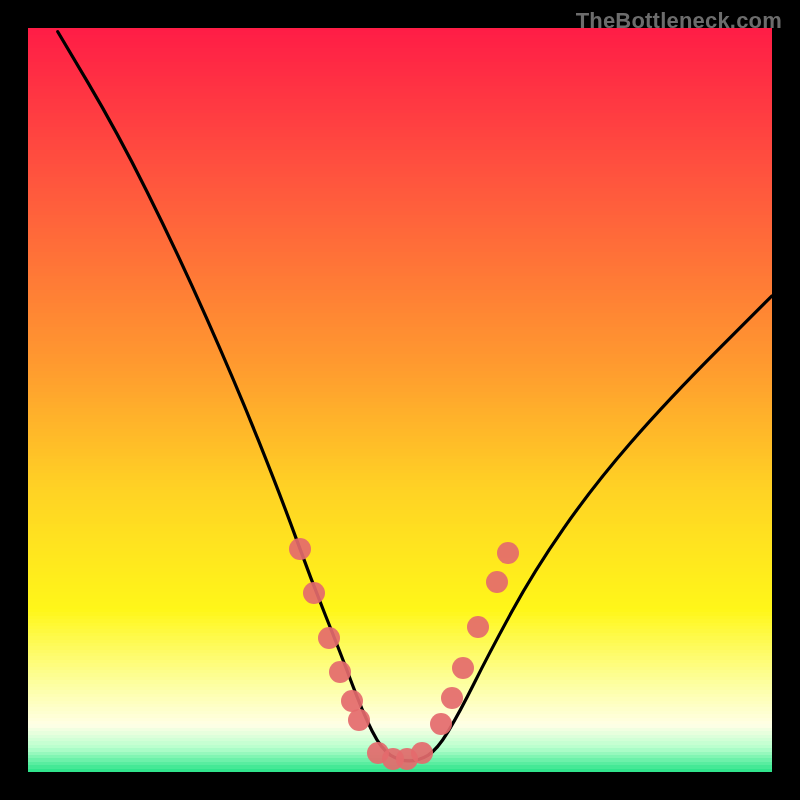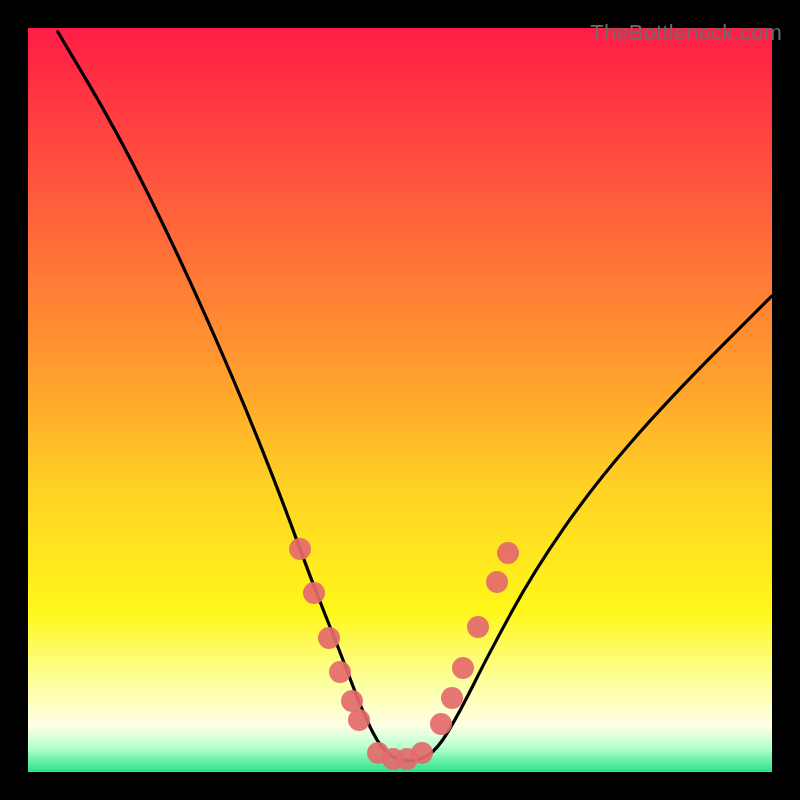--- a/index.html
+++ b/index.html
@@ -58,26 +58,26 @@
     width: 22px;
     height: 22px;
     margin-left: -11px;
     margin-top: -11px;
     border-radius: 50%;
     background: #e46a6d;
     opacity: 0.92;
   }
   .watermark {
     position: absolute;
-    top: 20px;
+    top: 8px;
     right: 18px;
     color: #6c6c6c;
     font-size: 22px;
     letter-spacing: 0.2px;
-    font-weight: 400;
+    font-weight: 700;
   }
 </style>
 </head>
 <body>
 
 <div class="frame">
 
   <div class="plot-area">
 
     <div class="bg-gradient">

